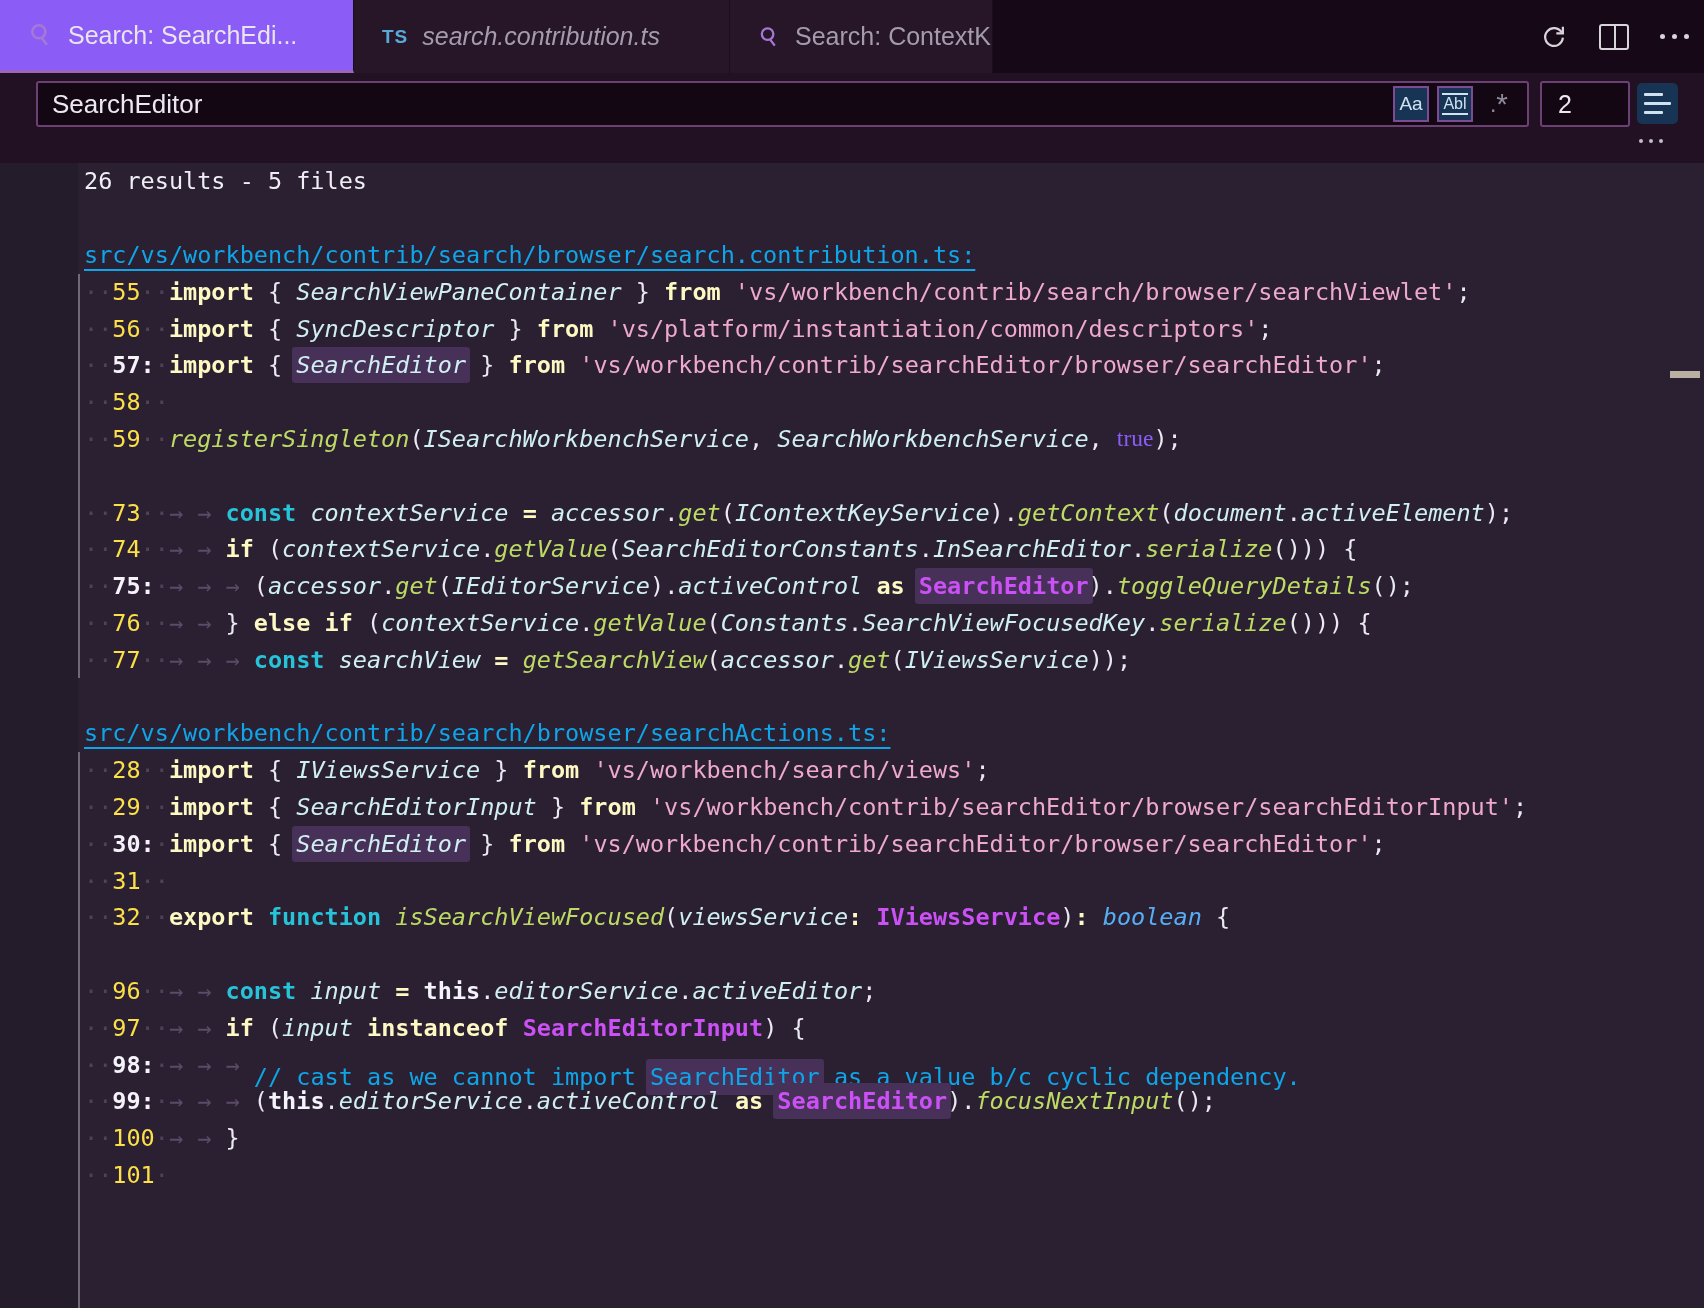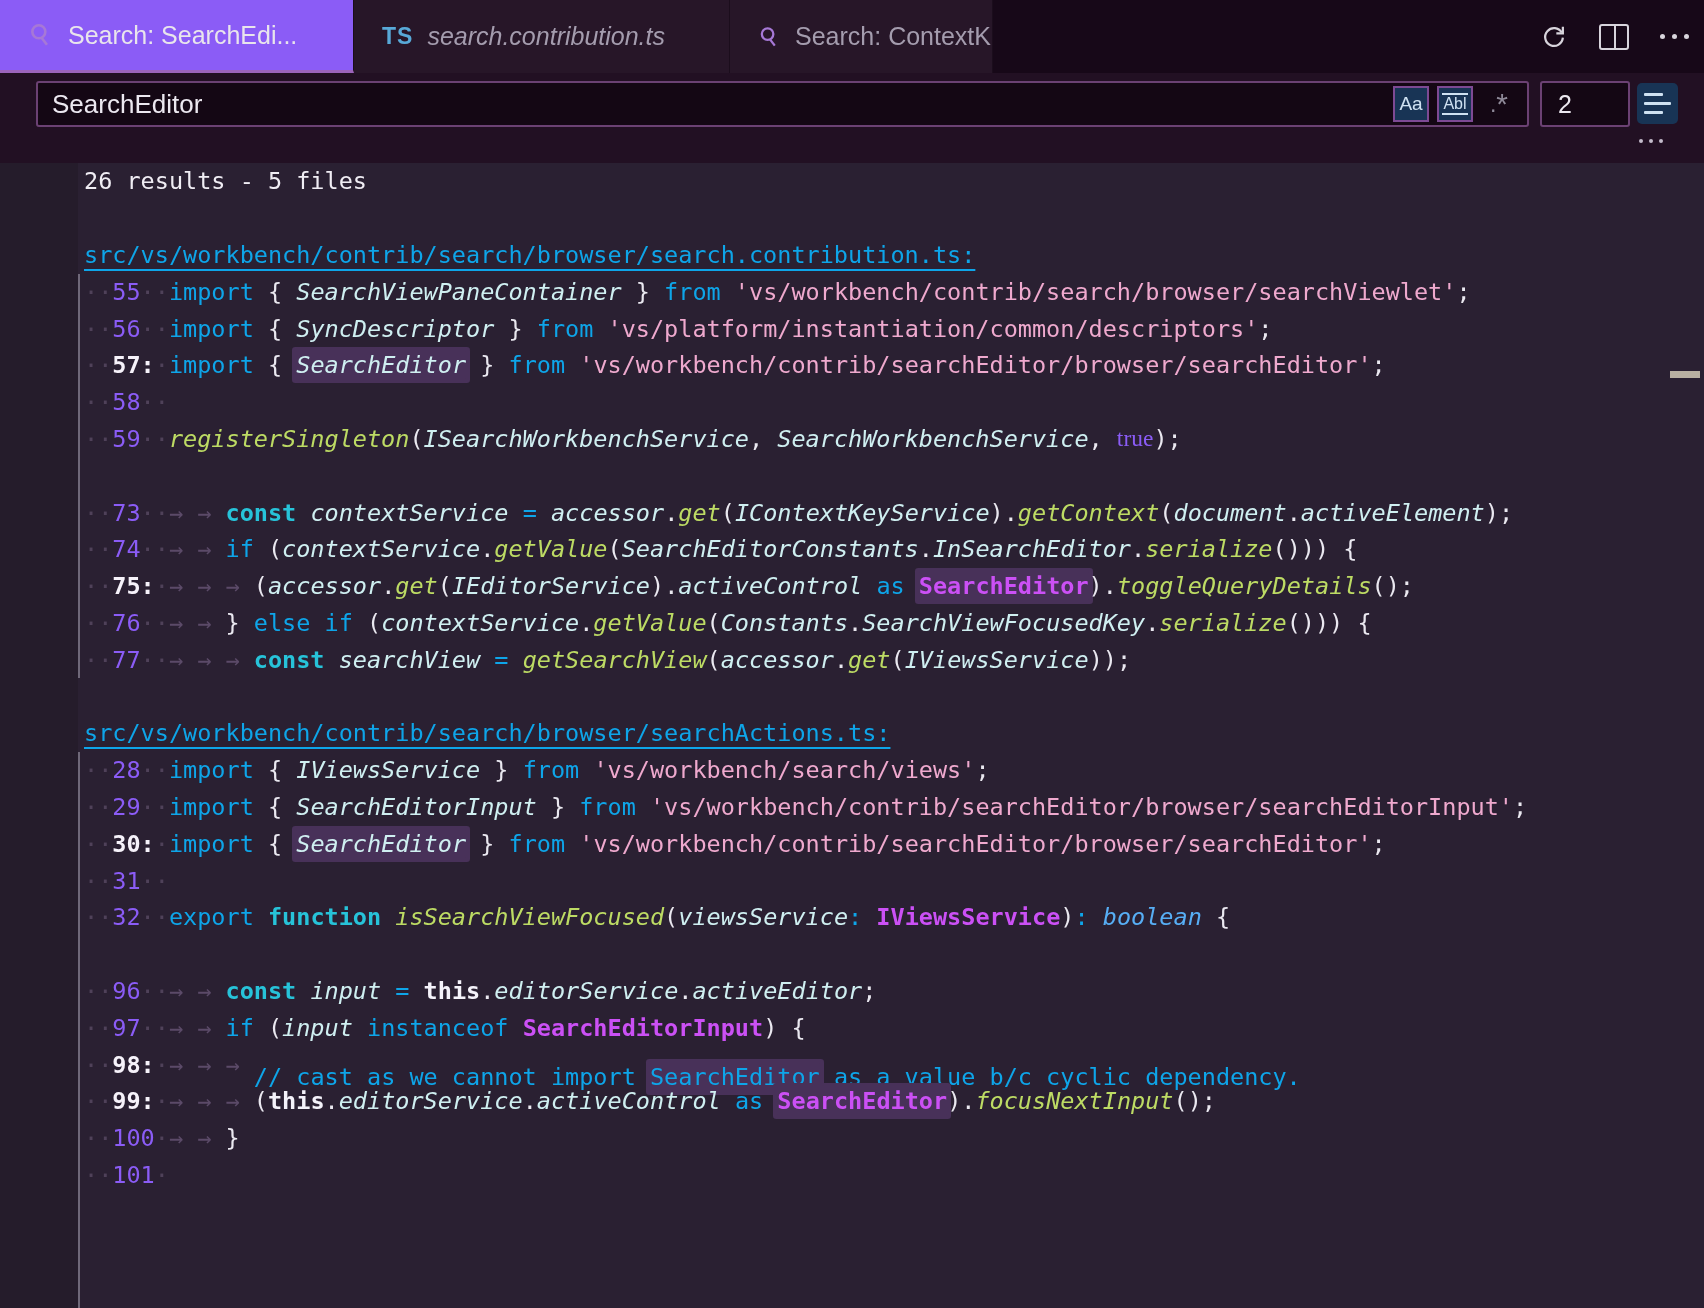--- a/index.html
+++ b/index.html
@@ -11,21 +11,21 @@
   .tabs{display:flex;height:73px;}
   .tab{display:flex;align-items:center;gap:14px;height:73px;box-sizing:border-box;
        padding-left:28px;background:#271628;cursor:pointer;border-right:1px solid #1b0d1c;}
   .tab.t0{width:354px;}
   .tab.t1{width:376px;}
   .tab.t2{width:263px;}
   .tab.active{background:#8b5cf6;border-bottom:3px solid #9c64bb;}
   .tab-label{font-size:25px;color:#a49cae;white-space:nowrap;overflow:hidden;}
   .tab.active .tab-label{color:#e9e5ec;}
   .tab.preview .tab-label{font-style:italic;}
-  .ts-icon{font-size:23px;font-weight:bold;color:#58a9d8;letter-spacing:1px;}
+  .ts-icon{font-size:19px;font-weight:bold;color:#58a9d8;letter-spacing:1px;}
   .tb-actions{position:absolute;top:0;right:0;height:73px;display:flex;align-items:center;}
   .tb-btn{width:60px;height:46px;display:flex;align-items:center;justify-content:center;cursor:pointer;}
   .dots3{display:flex;gap:7px;}
   .dots3 i{width:5px;height:5px;border-radius:50%;background:#d8d4dc;}
   .split-glyph{width:26px;height:22px;border:2px solid #d8d4dc;border-radius:3px;position:relative;}
   .split-glyph:before{content:"";position:absolute;left:50%;top:0;bottom:0;width:2px;background:#d8d4dc;}
 
   
   .searchrow{position:absolute;left:0;top:73px;width:1704px;height:90px;background:#221023;}
   .querywrap{position:absolute;left:36px;top:8px;width:1493px;height:46px;background:#140714;
@@ -58,25 +58,25 @@
   .editor{position:absolute;left:0;top:163px;width:1704px;height:1145px;background:#2a2032;
           font-family:"DejaVu Sans Mono",monospace;font-size:23.5px;}
   .gutterbg{position:absolute;left:0;top:0;width:78px;height:1145px;background:#251c2b;}
   .vline{position:absolute;left:78px;width:2px;background:#6f6879;}
   .vline.b1{top:111px;height:404px;}
   .vline.b2{top:589px;height:556px;}
   .row{position:relative;height:36.8px;display:flex;align-items:center;padding-left:84px;
        white-space:pre;box-sizing:border-box;}
   .summary{color:#f0edf4;}
   .filelink{color:#0ea5e9;text-decoration:underline;text-underline-offset:6px;cursor:pointer;}
-  .lnum{color:#8b5cf6;}
+  .lnum{color:#fde047;}
   .lnum.m{color:#f6f2fa;font-weight:bold;}
   .tk-dot{color:#4f4159;}
   .tk-arr{color:#5b4a68;}
-  .tk-kw{color:#0ea5e9;font-weight:normal;}
+  .tk-kw{color:#fef9c3;font-weight:bold;}
   .tk-kw2{color:#27c3d9;font-weight:bold;}
   .tk-id{color:#cfeff1;font-style:italic;}
   .tk-fn{color:#bddb64;font-style:italic;}
   .tk-str{color:#efa9ce;}
   .tk-p{color:#eae8f0;}
   .tk-bool{color:#8b5cf6;font-family:Liberation Serif, serif;}
   .tk-blue{color:#57aef5;font-style:italic;}
   .tk-type{color:#cb50f5;font-weight:bold;}
   .tk-cmt{color:#0ea5e9;margin-top:24px;}
   .tk-this{color:#f4f2fa;font-weight:bold;}

